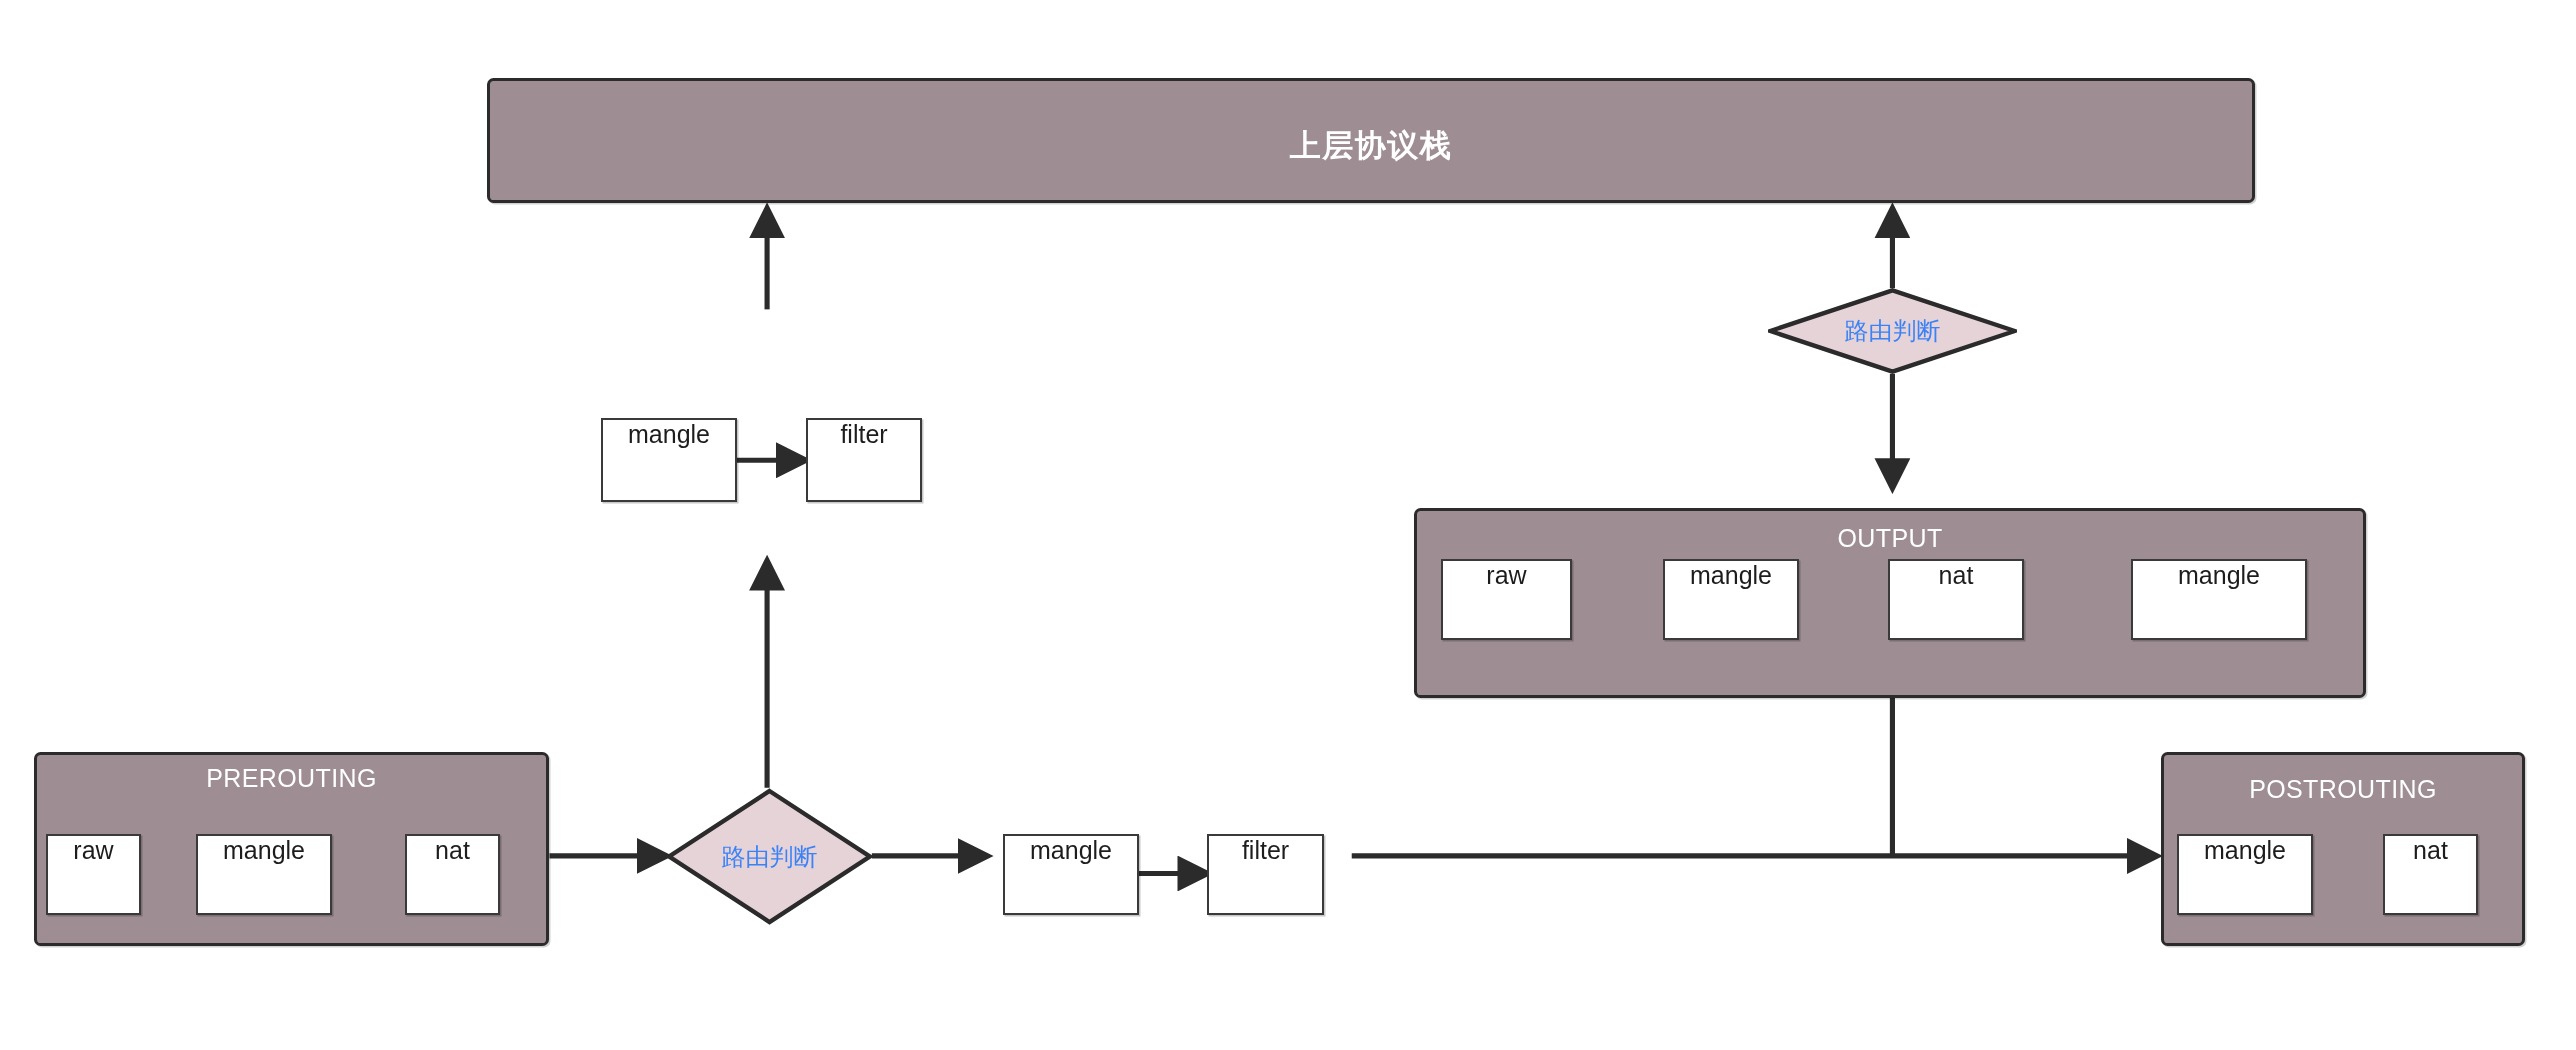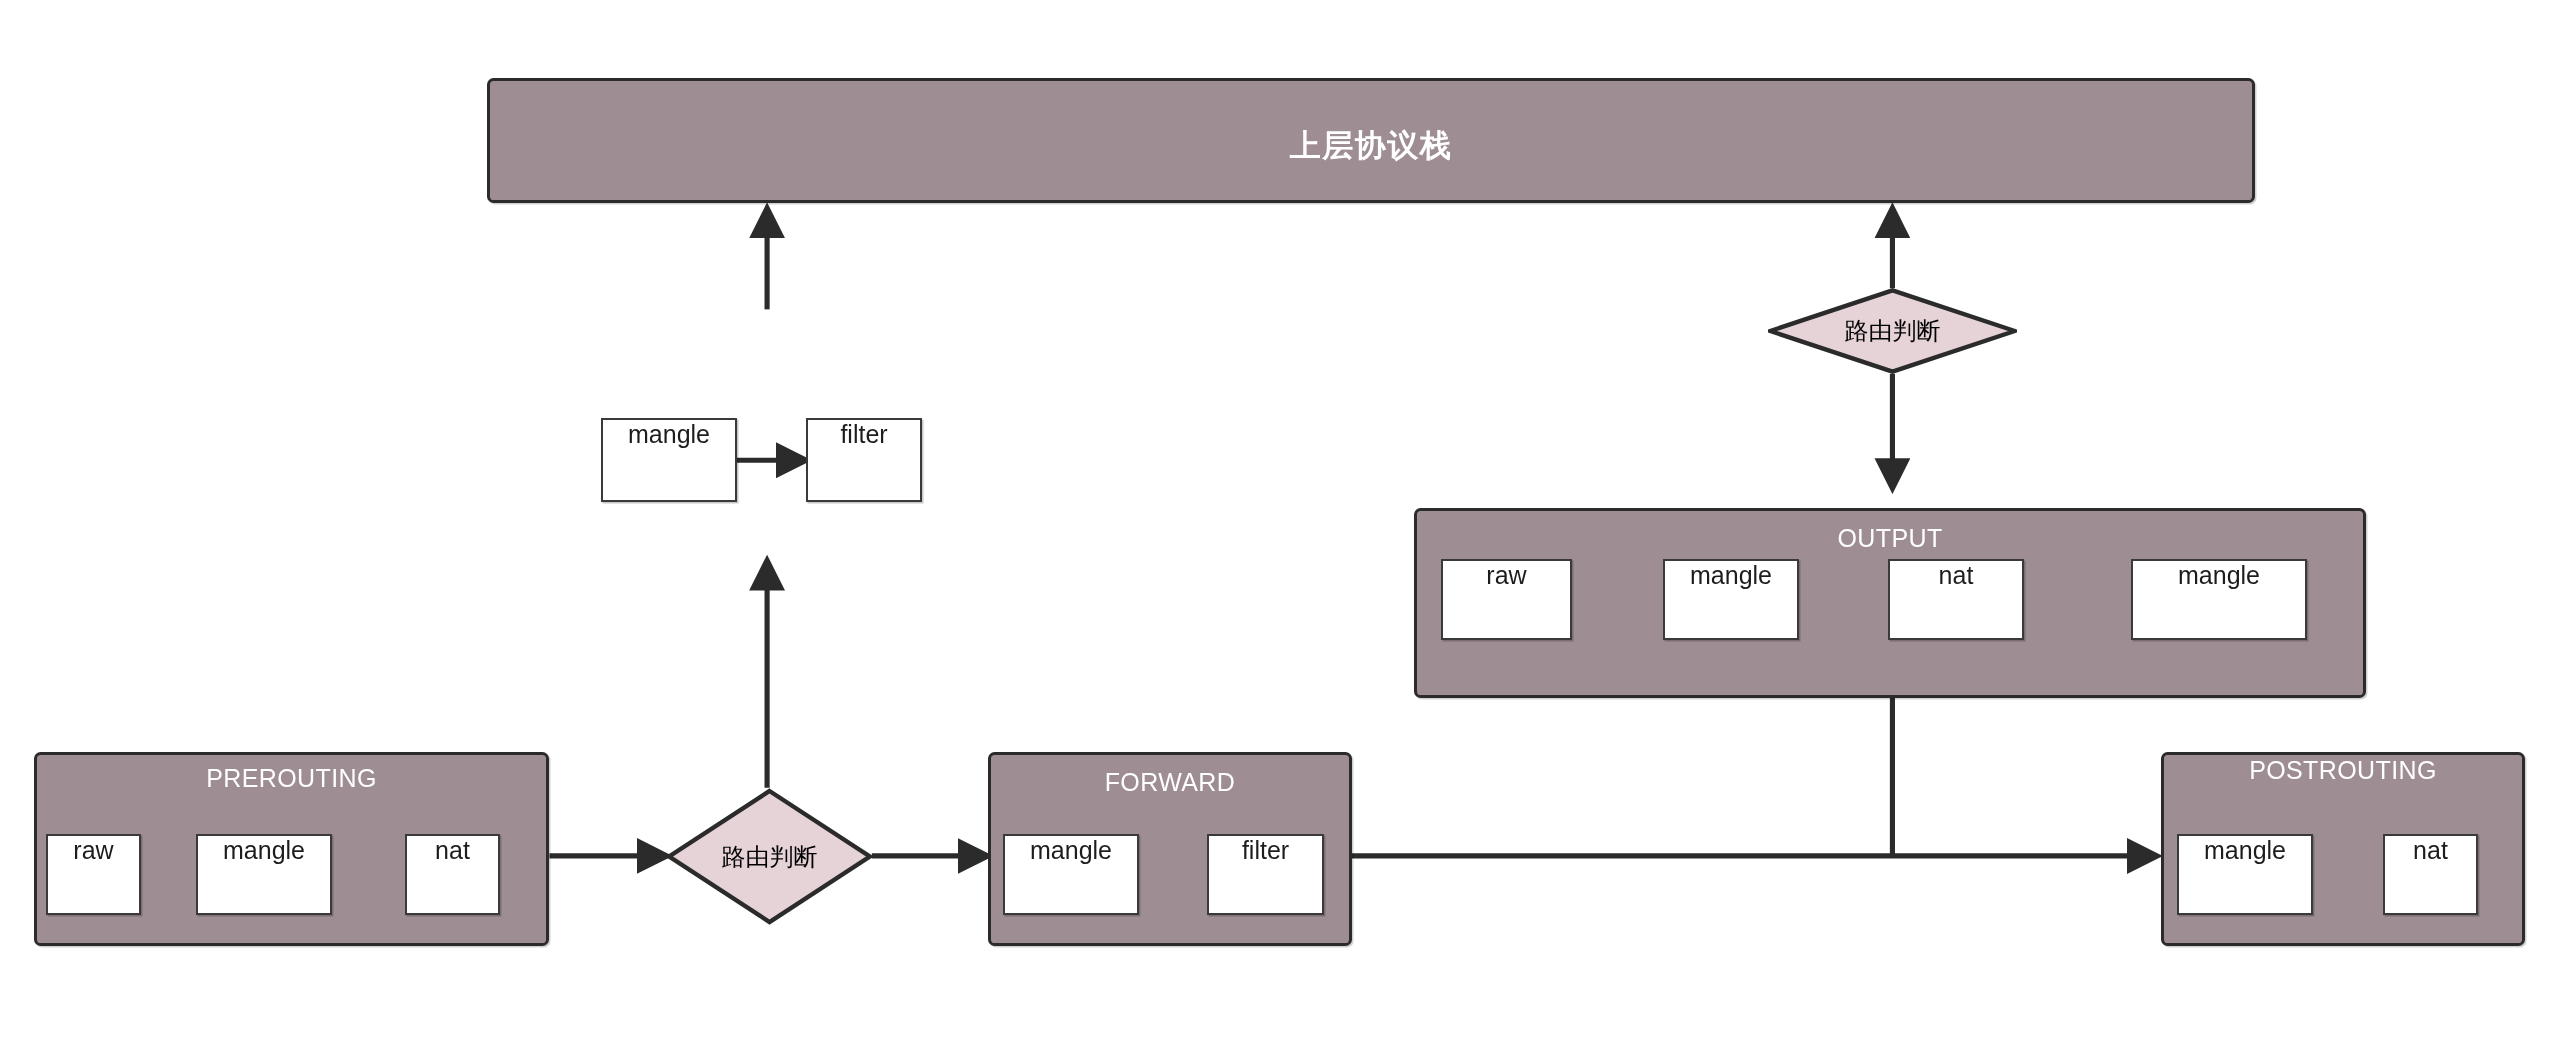--- a/index.html
+++ b/index.html
@@ -69,21 +69,21 @@
   .diamond-wrap {
     position: absolute;
   }
   .diamond-label {
     position: absolute;
     left: 0;
     right: 0;
     top: 50%;
     transform: translateY(-50%);
     text-align: center;
-    color: #000000;
+    color: #3b82f6;
     font-size: 24px;
     white-space: nowrap;
     pointer-events: none;
   }
 </style>
 </head>
 <body>
 
 <div id="canvas">
 
@@ -168,32 +168,29 @@
     <span>nat</span>
   </div>
 
   <div class="diamond-wrap" style="left:667px; top:788px; width:205px; height:137px;">
     <svg width="205" height="137" viewBox="0 0 280 187" style="position:absolute; left:0; top:0;">
       <polygon points="140,4 277,93.5 140,183 3,93.5" fill="#e6d3d8" stroke="#2b2b2b" stroke-width="6"></polygon>
     </svg>
     <div class="diamond-label">路由判断</div>
   </div>
 
-  <div class="chainbox" style="left:988px; top:752px; width:364px; height:194px;">
-    <div class="chain-title" style="top:13px;">FORWARD</div>
-  </div>
   <div class="table-box" style="left:1003px; top:834px; width:136px; height:81px;">
     <span>mangle</span>
   </div>
   <div class="table-box" style="left:1207px; top:834px; width:117px; height:81px;">
     <span>filter</span>
   </div>
 
   <div class="chainbox" style="left:2161px; top:752px; width:364px; height:194px;">
-    <div class="chain-title" style="top:1px;">POSTROUTING</div>
+    <div class="chain-title" style="top:20px;">POSTROUTING</div>
   </div>
   <div class="table-box" style="left:2177px; top:834px; width:136px; height:81px;">
     <span>mangle</span>
   </div>
   <div class="table-box" style="left:2383px; top:834px; width:95px; height:81px;">
     <span>nat</span>
   </div>
 
 </div>
 

